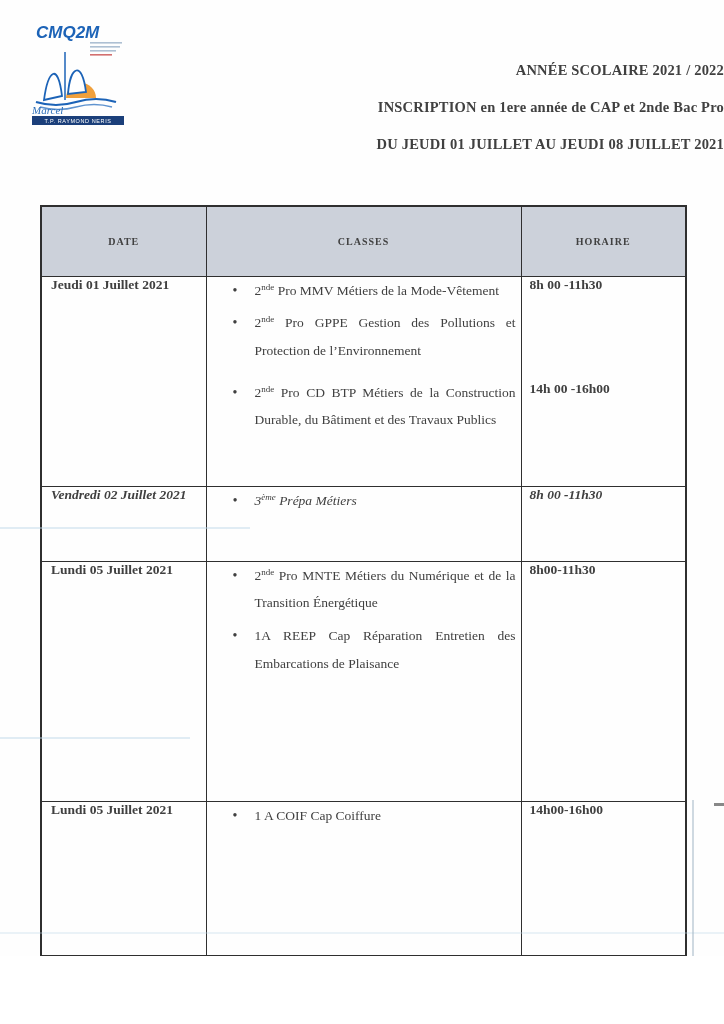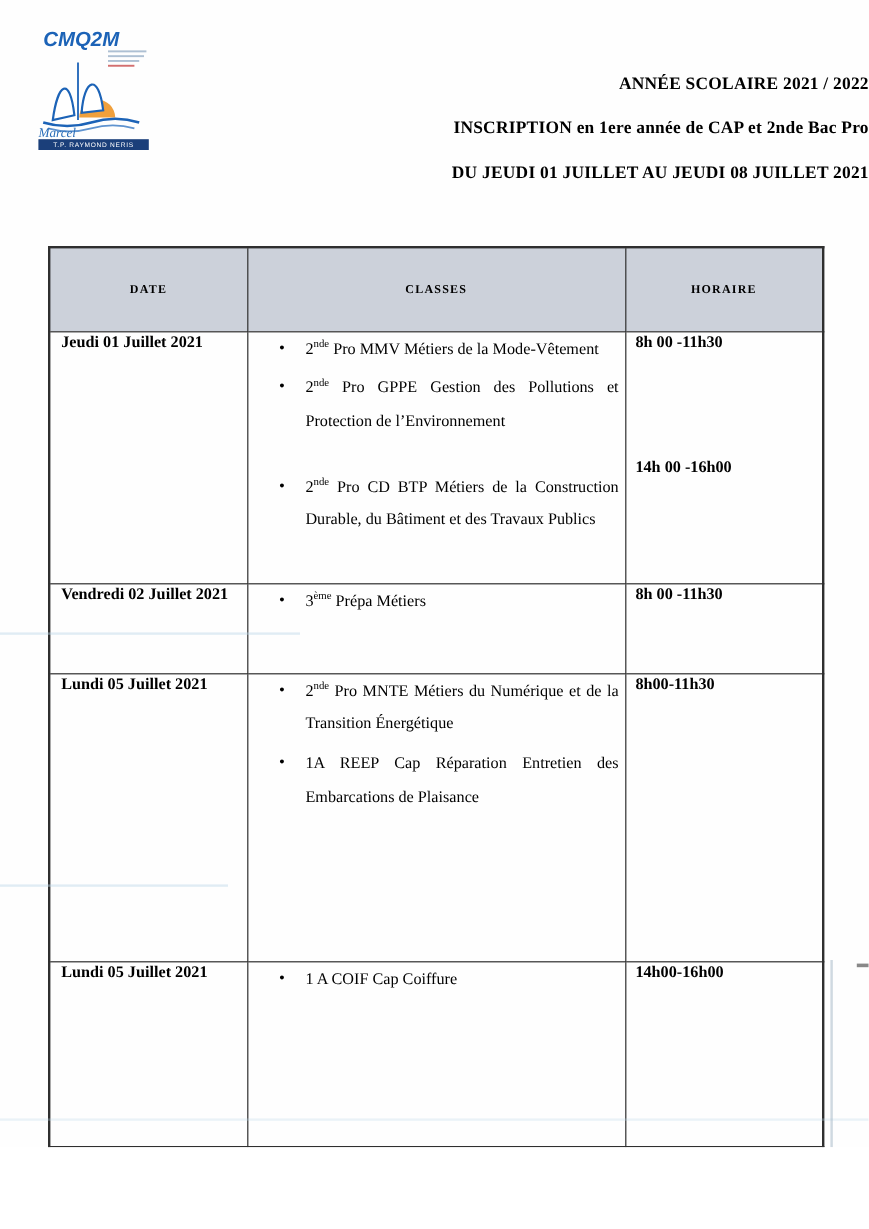--- a/index.html
+++ b/index.html
@@ -6,21 +6,21 @@
     margin: 0;
     padding: 0;
     background: #ffffff;
   }
   .page {
     position: relative;
     width: 724px;
     height: 956px;
     background: #fefefe;
     font-family: "Liberation Serif", serif;
-    color: #000000;
+    color: #404040;
     overflow: hidden;
   }
 
   
   .logo-wrap {
     position: absolute;
     top: 22px;
     left: 28px;
     width: 100px;
     height: 104px;
@@ -63,21 +63,21 @@
   tr.head-row { height: 70px; }
   tr.head-row th {
     background: var(--header-bg, #ccd1da);
     font-size: 10px;
     font-weight: bold;
     letter-spacing: 1px;
     text-align: center;
     vertical-align: middle;
   }
   tr.r1 { height: 210px; }
-  tr.r2 { height: 75px;  }
+  tr.r2 { height: 75px; font-style: italic;  }
   tr.r3 { height: 240px; }
   tr.r4 { height: 155px; }
 
   td.date-cell { vertical-align: middle; }
   .date {
     font-weight: bold;
     font-size: 13.5px;
     padding: 0 4px 0 9px;
   }
 
@@ -93,21 +93,21 @@
     content: "\2022";
     position: absolute;
     left: 26px;
     top: 0;
     font-size: 14px;
   }
   .class-item .s { font-size: 9px; vertical-align: super; }
   .class-item + .class-item { margin-top: 5px; }
 
   td.cc-r1 { padding-top: 26px; }
-  .cc-r1 .gap-top { margin-top: 27px; }
+  .cc-r1 .gap-top { margin-top: 14px; }
   td.cc-r2 { padding-top: 10px; }
   td.cc-r3 { padding-top: 48px; }
   .cc-r3 .gap-top { }
   td.cc-r4 { padding-top: 52px; }
 
   td.horaire-cell { font-size: 13.5px; }
   .horaire {
     font-weight: bold;
     padding-left: 8px;
     white-space: nowrap;

